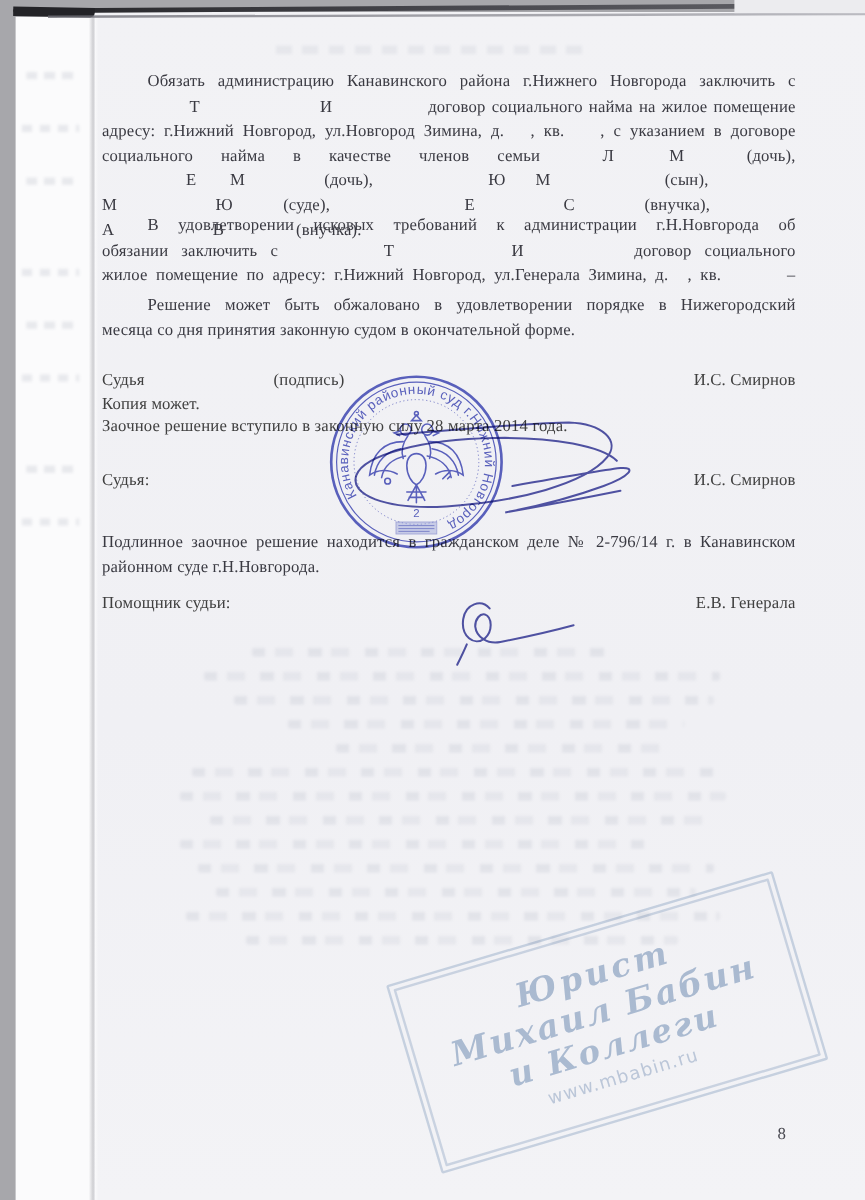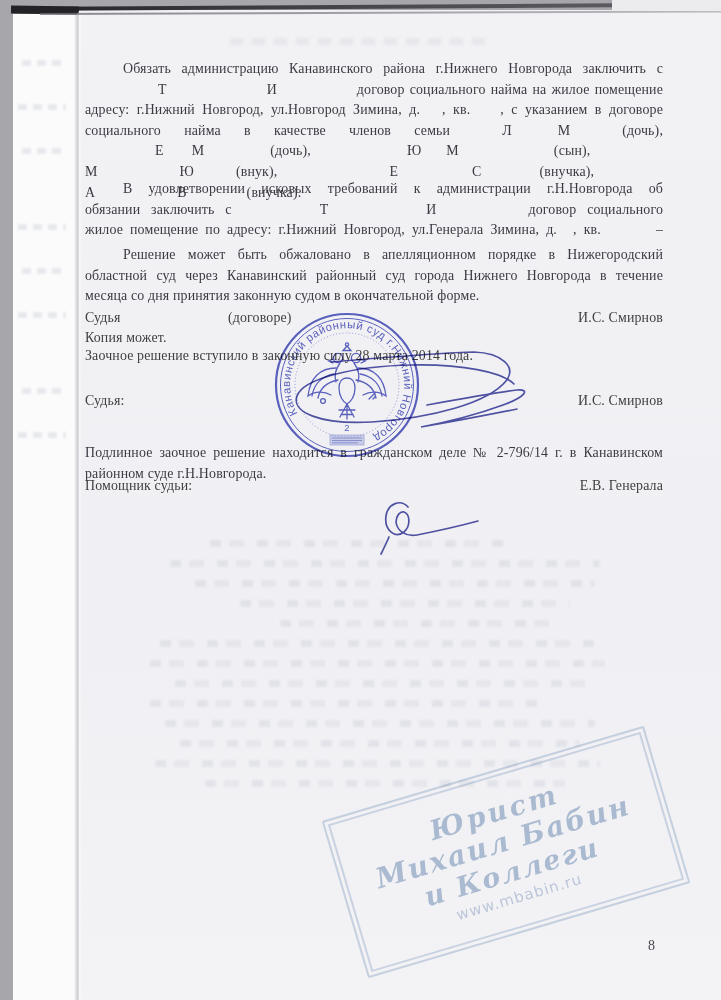--- a/index.html
+++ b/index.html
@@ -157,59 +157,58 @@
     <div class="gm"></div>
     <div class="gm"></div>
 </div>
 
 <div class="textblock" style="top:59px">
   <div class="line indent"><span>Обязать администрацию Канавинского района г.Нижнего Новгорода заключить с</span></div>
   <div class="line"><i class="g" style="width:73px"></i><span>Т</span><i class="g" style="width:100px"></i><span>И</span><i class="g" style="width:80px"></i><span>договор социального найма на жилое помещение по</span></div>
   <div class="line"><span>адресу: г.Нижний Новгород, ул.Новгород Зимина, д.</span><i class="g" style="width:22px"></i><span>, кв.</span><i class="g" style="width:30px"></i><span>, с указанием в договоре</span></div>
   <div class="line"><span>социального найма в качестве членов семьи</span><i class="g" style="width:52px"></i><span>Л</span><i class="g" style="width:46px"></i><span>М</span><i class="g" style="width:52px"></i><span>(дочь),</span></div>
   <div class="line plain"><i class="g" style="width:70px"></i><span>Е</span><i class="g" style="width:28px"></i><span>М</span><i class="g" style="width:66px"></i><span>(дочь),</span><i class="g" style="width:96px"></i><span>Ю</span><i class="g" style="width:25px"></i><span>М</span><i class="g" style="width:95px"></i><span>(сын),</span></div>
-  <div class="line plain"><span>М</span><i class="g" style="width:82px"></i><span>Ю</span><i class="g" style="width:42px"></i><span>(внук),</span><i class="g" style="width:112px"></i><span>Е</span><i class="g" style="width:74px"></i><span>С</span><i class="g" style="width:58px"></i><span>(внучка),</span></div>
+  <div class="line plain"><span>М</span><i class="g" style="width:82px"></i><span>Ю</span><i class="g" style="width:42px"></i><span>(суде),</span><i class="g" style="width:112px"></i><span>Е</span><i class="g" style="width:74px"></i><span>С</span><i class="g" style="width:58px"></i><span>(внучка),</span></div>
   <div class="line plain last"><span>А</span><i class="g" style="width:82px"></i><span>В</span><i class="g" style="width:60px"></i><span>(внучка).</span></div>
 </div>
 
 <div class="textblock" style="top:179px">
   <div class="line indent"><span>В удовлетворении исковых требований к администрации г.Н.Новгорода об</span></div>
   <div class="line"><span>обязании заключить с</span><i class="g" style="width:88px"></i><span>Т</span><i class="g" style="width:98px"></i><span>И</span><i class="g" style="width:92px"></i><span>договор социального найма на</span></div>
   <div class="line"><span>жилое помещение по адресу: г.Нижний Новгород, ул.Генерала Зимина, д.</span><i class="g" style="width:16px"></i><span>, кв.</span><i class="g" style="width:55px"></i><span>–</span></div>
 </div>
 
 <div class="textblock" style="top:245px">
-  <div class="line indent"><span>Решение может быть обжаловано в апелляционном порядке в Нижегородский</span></div>
-  <div class="line"><span>областной суд через Канавинский районный суд города Нижнего Новгорода в течение</span></div>
+  <div class="line indent"><span>Решение может быть обжаловано в удовлетворении порядке в Нижегородский</span></div>
   <div class="line last"><span>месяца со дня принятия законную судом в окончательной форме.</span></div>
 </div>
 
 <div class="row" style="top:310px">
   <span>Судья</span>
-  <span class="mid">(договоре)</span>
+  <span class="mid">(подпись)</span>
   <span class="right">И.С. Смирнов</span>
 </div>
 <div class="row" style="top:330px">
   <span>Копия может.</span>
 </div>
 <div class="row" style="top:348px">
   <span>Заочное решение вступило в законную силу  28 марта 2014 года.</span>
 </div>
 
 <div class="row" style="top:393px">
   <span>Судья:</span>
   <span class="right">И.С. Смирнов</span>
 </div>
 
 <div class="textblock" style="top:443px">
   <div class="line"><span>Подлинное заочное решение находится в гражданском деле № 2-796/14 г. в Канавинском</span></div>
   <div class="line last"><span>районном суде г.Н.Новгорода.</span></div>
 </div>
 
-<div class="row" style="top:478px">
+<div class="row" style="top:496px">
   <span>Помощник судьи:</span>
   <span class="right">Е.В. Генерала</span>
 </div>
 
 <svg class="stamp" viewBox="0 0 150 150">
   <g stroke="#5058bf" fill="none">
     <circle cx="75" cy="75" r="71" stroke-width="2.2"></circle>
     <circle cx="75" cy="75" r="66.5" stroke-width="1"></circle>
     <circle cx="75" cy="75" r="52" stroke-width="0.8" stroke-dasharray="1,2.2" opacity="0.8"></circle>
   </g>

